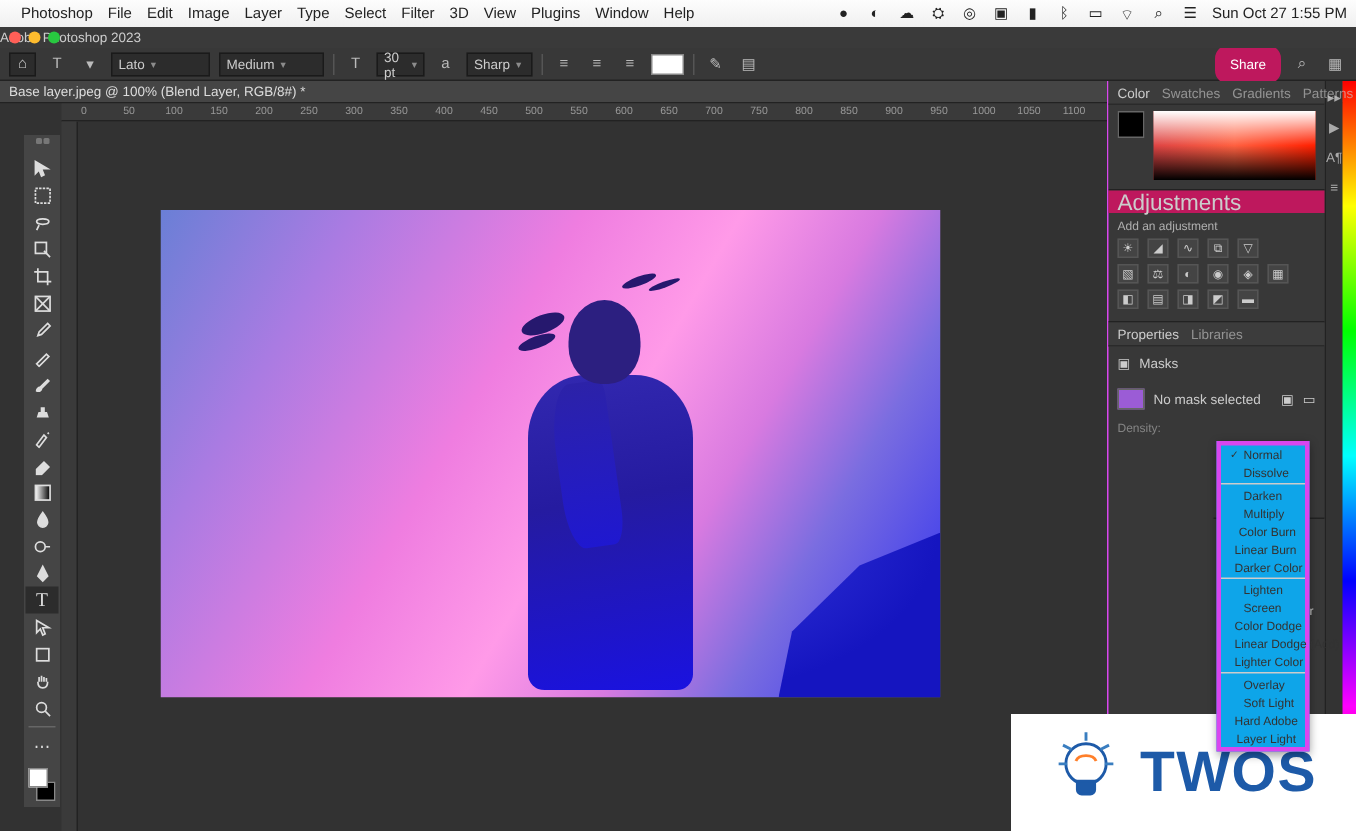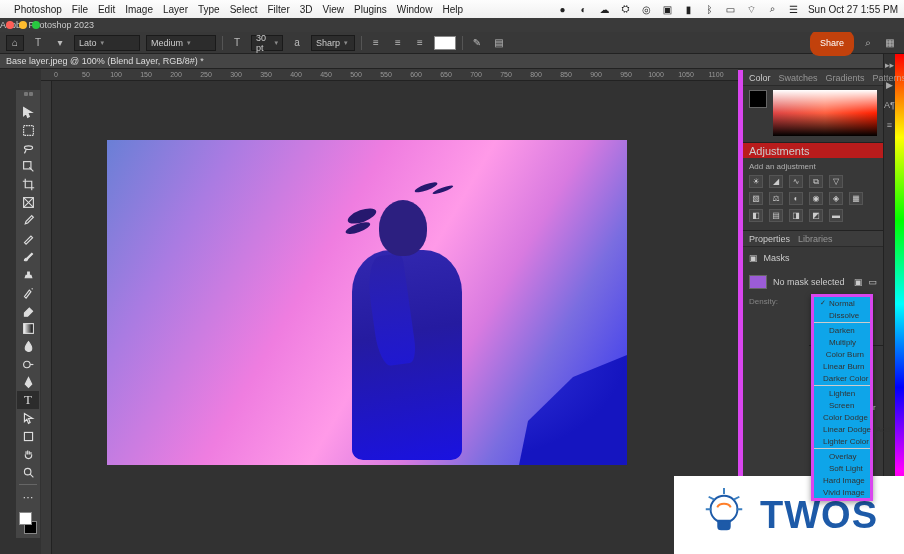--- a/index.html
+++ b/index.html
@@ -13,21 +13,21 @@
 .titlebar .dots{position:absolute;left:6px;display:flex;gap:5px}
 .titlebar .dot{width:8px;height:8px;border-radius:50%}
 .optbar{height:22px;background:#383838;display:flex;align-items:center;padding:0 6px;gap:6px;border-bottom:1px solid #222}
 .optbar .hbtn{width:18px;height:16px;background:#2c2c2c;border:1px solid #1a1a1a;display:flex;align-items:center;justify-content:center;color:#ccc;font-size:10px}
 .optbar .sel{height:16px;background:#2c2c2c;border:1px solid #1a1a1a;color:#ccc;font-size:9px;padding:0 4px;display:flex;align-items:center;gap:4px}
 .optbar .sel .chev{font-size:7px;opacity:.6}
 .optbar .num{width:32px}
 .optbar .sep{width:1px;height:14px;background:#555}
 .optbar .ico{width:16px;height:16px;display:flex;align-items:center;justify-content:center;color:#bbb;font-size:10px}
 .optbar .swatch{width:22px;height:14px;background:#fff;border:1px solid #888}
-.share{margin-left:auto;background:#c2410c;color:#fff;font-size:9px;padding:8px 10px;border-radius:9px}
+.share{margin-left:auto;background:#be185d;color:#fff;font-size:9px;padding:8px 10px;border-radius:9px}
 .doctab{height:15px;background:#454545;display:flex;align-items:center;padding:0 6px;color:#ddd;font-size:9px;border-bottom:1px solid #222}
 .ruler-h{position:absolute;left:41px;top:69px;right:166px;height:12px;background:#3a3a3a;color:#999;font-size:7px;display:flex;align-items:center;overflow:hidden;border-bottom:1px solid #222}
 .ruler-h span{flex:0 0 auto;width:30px;text-align:center}
 .ruler-v{position:absolute;left:41px;top:81px;width:11px;bottom:0;background:#3a3a3a;border-right:1px solid #222}
 .tools{position:absolute;left:16px;top:90px;width:24px;background:#454545;display:flex;flex-direction:column;align-items:center;padding:2px 0}
 .tools .thead{width:22px;height:8px;display:flex;gap:1px;justify-content:center;margin-bottom:3px}
 .tools .thead div{width:4px;height:4px;background:#777;border-radius:1px}
 .tools .t{width:22px;height:18px;display:flex;align-items:center;justify-content:center;color:#ddd;font-size:11px;position:relative}
 .tools .t.act{background:#2c2c2c}
 .tools .t svg{width:13px;height:13px;stroke:#ddd;fill:none;stroke-width:1.4}
@@ -39,29 +39,29 @@
 .canvas .ground{position:absolute;bottom:0;right:0;width:180px;height:110px;background:radial-gradient(ellipse at top left,#3a3de0 0%,#1515c0 70%);clip-path:polygon(40% 100%,100% 100%,100% 0%,70% 20%,45% 60%)}
 .canvas .sil{position:absolute;left:230px;top:60px;width:145px;height:265px}
 .canvas .sil .head{position:absolute;left:42px;top:0;width:48px;height:56px;background:#2c1f80;border-radius:50% 50% 45% 45%}
 .canvas .sil .hair{position:absolute;left:25px;top:-5px;width:90px;height:80px}
 .canvas .sil .hair::before,.canvas .sil .hair::after{content:"";position:absolute;background:#26186e;border-radius:50%}
 .canvas .sil .hair::before{left:-15px;top:15px;width:30px;height:12px;transform:rotate(-20deg);box-shadow:-8px 10px 0 -2px #26186e,70px -5px 0 -3px #26186e,85px 3px 0 -4px #26186e}
 .canvas .sil .body{position:absolute;left:15px;top:50px;width:110px;height:210px;background:linear-gradient(170deg,#3228b0 0%,#251ba0 40%,#1a12e0 100%);border-radius:35% 35% 10% 10%/20% 20% 5% 5%}
 .canvas .sil .arm{position:absolute;left:35px;top:55px;width:38px;height:110px;background:linear-gradient(#2c22a8,#1f18d0);border-radius:40% 10% 20% 30%;transform:rotate(-8deg)}
 .rcol{position:absolute;right:0;top:54px;width:9px;height:500px;background:linear-gradient(#ff0000,#ffff00,#00ff00,#00ffff,#0000ff,#ff00ff,#ff0000)}
 .dock{position:absolute;right:9px;top:54px;width:12px;bottom:0;background:#333;border-left:1px solid #222;display:flex;flex-direction:column;align-items:center;padding-top:6px;gap:10px;color:#aaa;font-size:9px}
-.panels{position:absolute;right:21px;top:70px;width:145px;bottom:0;background:#383838;color:#ccc;font-size:9px;border-left:5px solid #d946ef;display:flex;flex-direction:column}
+.panels{position:absolute;right:21px;top:54px;width:145px;bottom:0;background:#383838;color:#ccc;font-size:9px;border-left:1px solid #d946ef;display:flex;flex-direction:column}
 .phead{height:16px;display:flex;align-items:center;gap:8px;padding:0 6px;border-bottom:1px solid #2a2a2a;background:#3c3c3c}
 .phead .tab{opacity:.6}
 .phead .tab.act{opacity:1;font-weight:500}
 .colorpanel{height:56px;background:#383838;display:flex;padding:4px 6px;gap:6px}
 .colorpanel .csw{width:18px;height:18px;background:#000;border:1px solid #666}
 .colorpanel .ramp{flex:1;height:46px;background:linear-gradient(to bottom,#fff 0%,rgba(255,255,255,0) 50%,#000 100%),linear-gradient(to right,#d44 0%,#ff6040 50%,#ff2000 100%);position:relative}
 .adjpanel{border-top:1px solid #222}
-.adjpanel .ahead{height:15px;display:flex;align-items:center;padding:0 6px;background:#b91c1c;font-size:11px}
+.adjpanel .ahead{height:15px;display:flex;align-items:flex-start;padding:0 6px;background:#be185d;font-size:15px}
 .adjpanel .body{padding:4px 6px}
 .adjpanel .row{display:flex;gap:6px;margin:4px 0}
 .adjpanel .row .ai{width:14px;height:13px;background:#444;border:1px solid #555;font-size:8px;display:flex;align-items:center;justify-content:center}
 .proppanel{border-top:1px solid #222}
 .proppanel .mrow{display:flex;align-items:center;gap:6px;padding:6px}
 .proppanel .msw{width:18px;height:14px;background:#9b5cd6;border:1px solid #666}
 .proppanel .dens{padding:2px 6px;opacity:.5;font-size:8px}
 .blend-menu{position:absolute;right:31px;top:294px;width:62px;background:#0ea5e9;color:#333;font-size:8px;border:3px solid #d946ef;box-shadow:0 2px 6px rgba(0,0,0,.4);z-index:50}
 .blend-menu .bi{padding:1.5px 6px;white-space:nowrap;display:flex;align-items:center;gap:3px}
 .blend-menu .bi .ck{width:6px;font-size:7px}
@@ -481,25 +481,25 @@
     <div class="bi">
       <span class="ck"></span>
       <span>Overlay</span>
     </div>
     <div class="bi">
       <span class="ck"></span>
       <span>Soft Light</span>
     </div>
     <div class="bi">
       <span class="ck"></span>
-      <span>Hard Image</span>
-    </div>
-    <div class="bi">
-      <span class="ck"></span>
-      <span>Vivid Image</span>
+      <span>Hard Adobe</span>
+    </div>
+    <div class="bi">
+      <span class="ck"></span>
+      <span>Layer Light</span>
     </div>
   </div>
 
 <div class="watermark">
   <div class="bulb">
     <svg viewBox="0 0 50 60">
         <g stroke="#1d5aa8" stroke-width="2" fill="none">
           <circle cx="25" cy="24" r="14"></circle>
           <path d="M19 36h12v6a3 3 0 01-3 3h-6a3 3 0 01-3-3z" fill="#1d5aa8"></path>
           <path d="M15 14l-6-3M35 14l6-3M25 8v-6M12 24h-6M38 24h6" stroke="#3a7ec0"></path>

